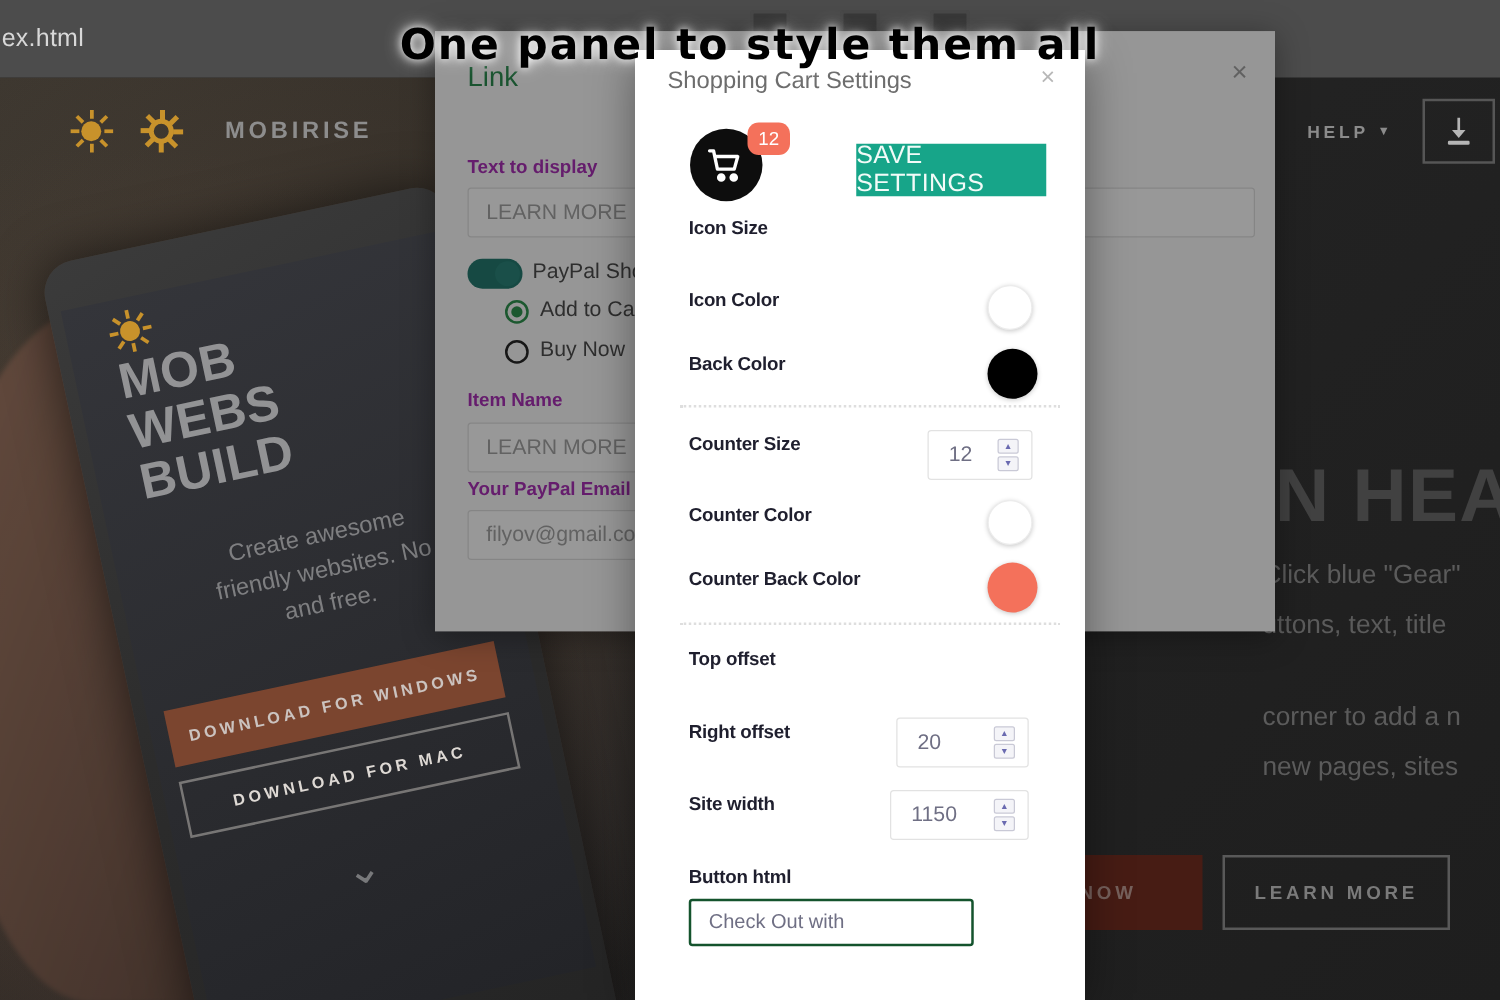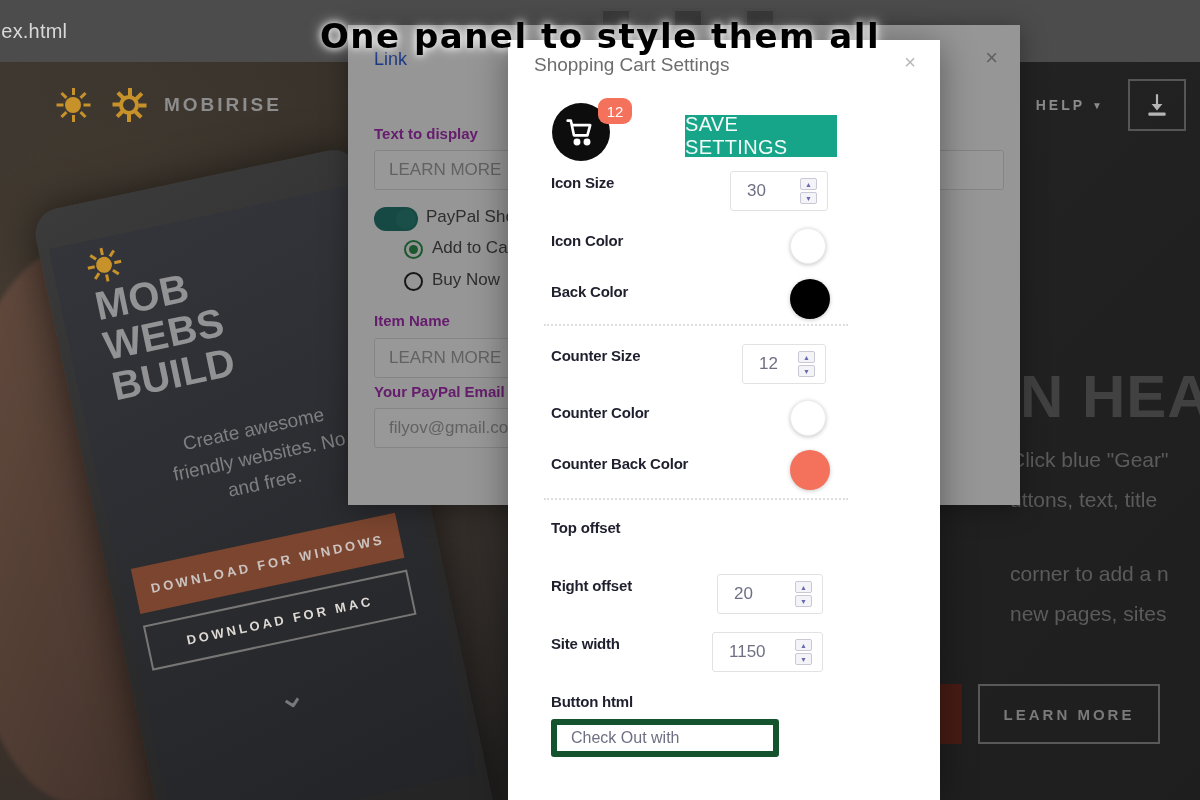--- a/index.html
+++ b/index.html
@@ -108,24 +108,24 @@
   }
   .sun-icon .ray {
     position: absolute; left: 16px; top: 0; width: 3px; height: 7px;
     background: #c8922b; transform-origin: 1.5px 17px;
   }
   .sun-icon.outline .core { background: transparent; border: 4px solid #c8922b; left: 7px; top: 7px; width: 20px; height: 20px; }
   .sun-icon.outline .ray { width: 4px; height: 8px; }
 
   .site-brand {
     color: #8d8d8d; font-size: 19px; letter-spacing: 3px; font-weight: bold;
-    margin-left: 18px;
+    margin-left: 34px;
   }
   .site-nav-right {
-    margin-left: auto; display: flex; align-items: center; gap: 26px; padding-right: 14px;
+    margin-left: auto; display: flex; align-items: center; gap: 26px; padding-right: 4px;
   }
   .nav-help { color: #8b8b8b; font-size: 14px; letter-spacing: 3px; font-weight: bold; }
   .nav-dl-box {
     width: 58px; height: 52px; border: 2px solid #565656;
     display: flex; align-items: center; justify-content: center;
   }
 
   .hero-headline {
     position: absolute; left: 1020px; top: 300px;
     color: #414141; font-size: 60px; font-weight: bold; letter-spacing: 1px;
@@ -154,21 +154,21 @@
     background: #fbfbfb;
     box-shadow: 0 4px 24px rgba(0,0,0,.35);
   }
   .link-dim {
     position: absolute; left: 348px; top: 25px; width: 672px; height: 480px;
     background: rgba(30,30,30,.46);
     pointer-events: none;
   }
   .ld-title {
     position: absolute; left: 26px; top: 24px;
-    color: #1d4ed8; font-size: 18px;
+    color: #15803d; font-size: 22px;
   }
   .ld-close {
     position: absolute; right: 22px; top: 22px;
     color: #9a9a9a; font-size: 22px; line-height: 1;
   }
   .ld-label {
     position: absolute; color: #a21caf; font-size: 15px; font-weight: bold;
   }
   .ld-input {
     position: absolute; height: 40px; background: #fff;
@@ -193,21 +193,21 @@
   }
   .ld-radio.on { border-color: #1a8a3e; }
   .ld-radio.on::after {
     content: ''; position: absolute; left: 3px; top: 3px; width: 9px; height: 9px;
     border-radius: 50%; background: #1a8a3e;
   }
   .ld-radio-label { position: absolute; color: #3b3b3b; font-size: 17px; }
 
   
   .cart-panel {
-    position: absolute; left: 508px; top: 40px; width: 432px; height: 760px;
+    position: absolute; left: 508px; top: 40px; width: 360px; height: 760px;
     background: #fff;
     box-shadow: 0 6px 34px rgba(0,0,0,.4);
     overflow: hidden;
   }
   .cp-title {
     position: absolute; left: 26px; top: 14px;
     color: #6d6d6d; font-size: 19px;
   }
   .cp-close {
     position: absolute; right: 24px; top: 12px;
@@ -255,21 +255,21 @@
   .cp-swatch {
     position: absolute; width: 36px; height: 36px; border-radius: 50%;
     box-shadow: 0 1px 4px rgba(0,0,0,.22);
   }
   .cp-divider {
     position: absolute; left: 36px; width: 304px; height: 0;
     border-top: 2px dotted #dedede;
   }
   .cp-text-input {
     position: absolute; left: 43px; width: 228px; height: 38px;
-    background: #fff; border: 6px solid #14532d; border-radius: 3px;
+    background: #fff; border: 2px solid #14532d; border-radius: 3px;
     display: flex; align-items: center; padding-left: 14px;
     color: #6f6f84; font-size: 16px; text-align: center;
   }
 
   
   .caption {
     position: absolute; left: 0; top: 16px; width: 1200px;
     text-align: center;
     font-family: "DejaVu Sans", sans-serif;
     font-size: 34px; font-weight: bold; 
@@ -411,27 +411,20 @@
         <path d="M2 3.5h2.4l2.3 11h10.1l2.1-7.6H6"></path>
         <circle cx="9" cy="19.5" r="1.6" fill="#fff"></circle>
         <circle cx="16.5" cy="19.5" r="1.6" fill="#fff"></circle>
       </svg>
     </div>
     <div class="cp-badge">12</div>
 
     <div class="cp-save">SAVE SETTINGS</div>
 
     <div class="cp-label" style="top:134px">Icon Size</div>
-    <div class="cp-spin" style="left:222px;top:131px;width:98px">
-      <span class="val">30</span>
-      <span class="arrows">
-        <span>▲</span>
-        <span>▼</span>
-      </span>
-    </div>
 
     <div class="cp-label" style="top:192px">Icon Color</div>
     <div class="cp-swatch" style="left:282px;top:188px;background:#ffffff;border:1px solid #ececec"></div>
 
     <div class="cp-label" style="top:243px">Back Color</div>
     <div class="cp-swatch" style="left:282px;top:239px;background:#000000;width:40px;height:40px"></div>
 
     <div class="cp-divider" style="top:284px"></div>
 
     <div class="cp-label" style="top:307px">Counter Size</div>

